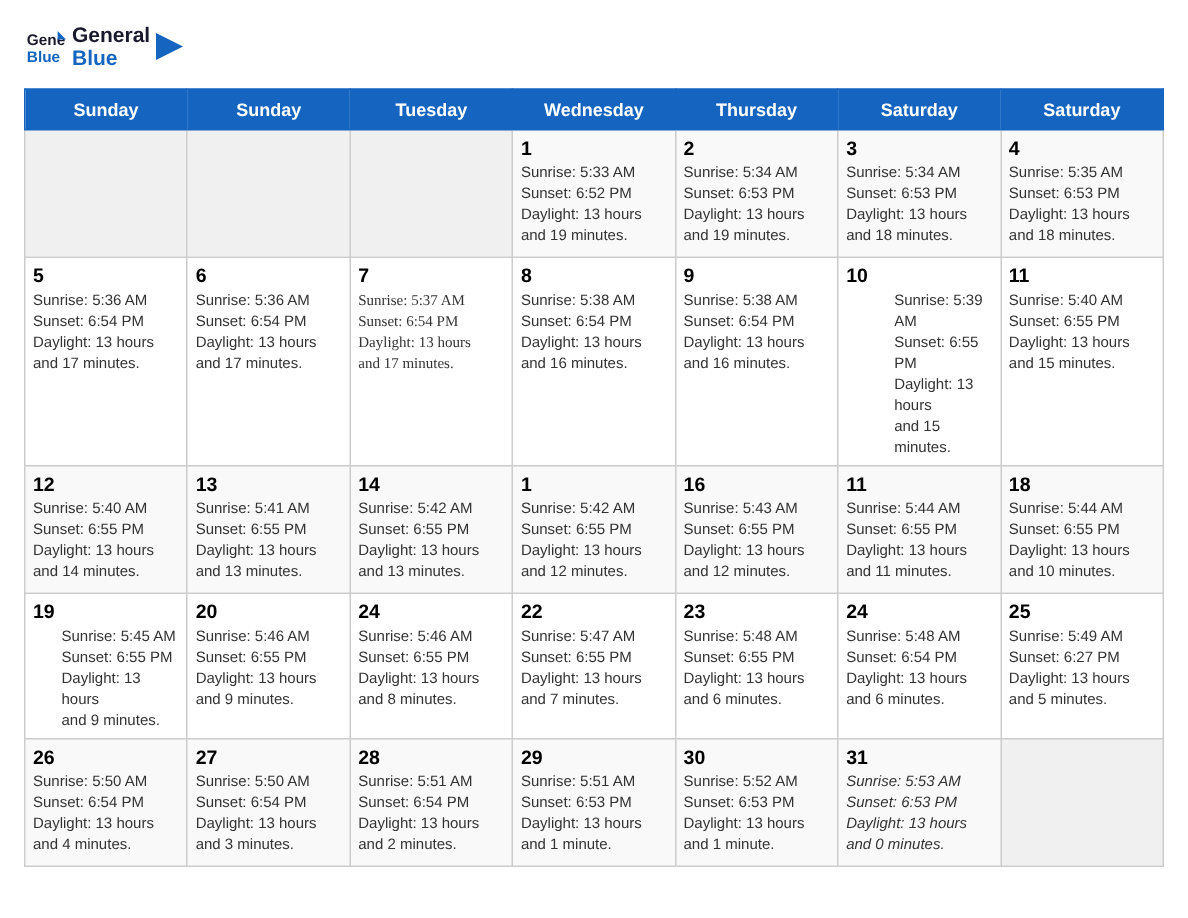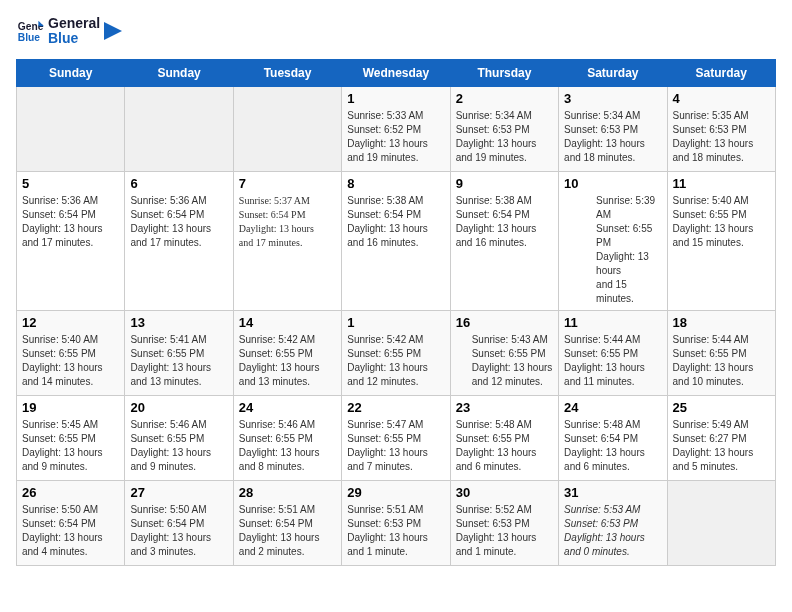--- a/index.html
+++ b/index.html
@@ -222,21 +222,21 @@
         </td>
         <td>
           <span class="day-number">1</span>
           <div class="day-info" style="white-space: pre-line;">Sunrise: 5:42 AM
 Sunset: 6:55 PM
 Daylight: 13 hours
 and 12 minutes.</div>
         </td>
         <td>
           <span class="day-number">16</span>
-          <div class="day-info" style="white-space: pre-line; margin-left: 16px;">Sunrise: 5:43 AM
+          <div class="day-info" style="white-space: pre-line;">Sunrise: 5:43 AM
 Sunset: 6:55 PM
 Daylight: 13 hours
 and 12 minutes.</div>
         </td>
         <td>
           <span class="day-number">11</span>
           <div class="day-info" style="white-space: pre-line;">Sunrise: 5:44 AM
 Sunset: 6:55 PM
 Daylight: 13 hours
 and 11 minutes.</div>
@@ -245,21 +245,21 @@
           <span class="day-number">18</span>
           <div class="day-info" style="white-space: pre-line;">Sunrise: 5:44 AM
 Sunset: 6:55 PM
 Daylight: 13 hours
 and 10 minutes.</div>
         </td>
       </tr>
       <tr>
         <td>
           <span class="day-number">19</span>
-          <div class="day-info" style="white-space: pre-line;">Sunrise: 5:45 AM
+          <div class="day-info" style="white-space: pre-line; margin-left: 19px;">Sunrise: 5:45 AM
 Sunset: 6:55 PM
 Daylight: 13 hours
 and 9 minutes.</div>
         </td>
         <td>
           <span class="day-number">20</span>
           <div class="day-info" style="white-space: pre-line;">Sunrise: 5:46 AM
 Sunset: 6:55 PM
 Daylight: 13 hours
 and 9 minutes.</div>

